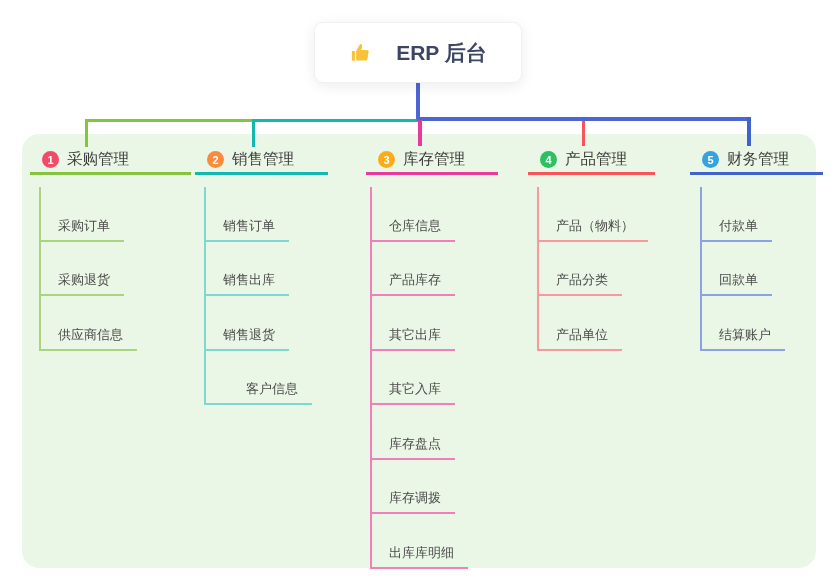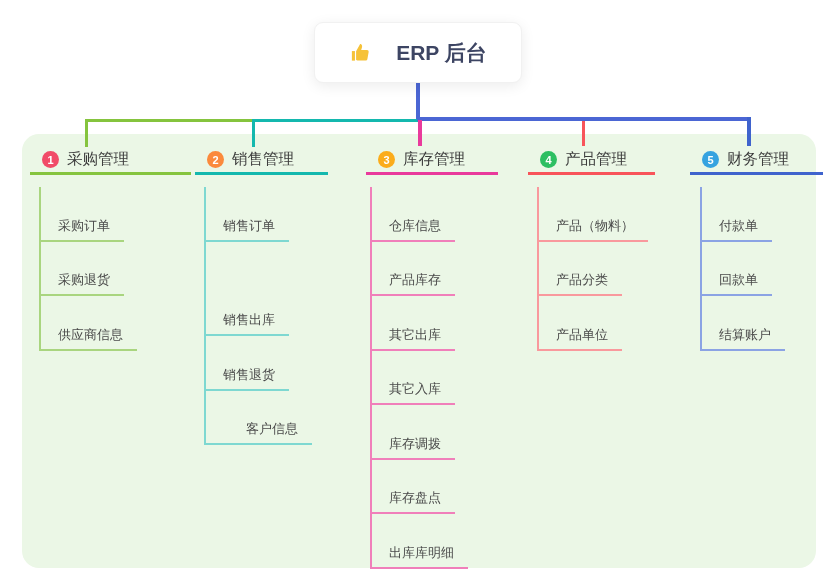--- a/index.html
+++ b/index.html
@@ -91,21 +91,21 @@
         </div>
       </div>
       <div class="branch-title" style="left: 195px; width: 121px; border-bottom: 3px solid rgb(20, 184, 174);">
         <span class="badge" style="background: rgb(251, 138, 60);">2</span>
         <span>销售管理</span>
       </div>
       <div class="children" style="left: 204px; border-left: 2px solid rgb(126, 216, 209);">
         <div class="child" style="border-bottom: 2px solid rgb(126, 216, 209);">
           <span>销售订单</span>
         </div>
-        <div class="child" style="border-bottom: 2px solid rgb(126, 216, 209); margin-top: 40px;">
+        <div class="child" style="border-bottom: 2px solid rgb(126, 216, 209);">
           <span>销售出库</span>
         </div>
         <div class="child" style="border-bottom: 2px solid rgb(126, 216, 209);">
           <span>销售退货</span>
         </div>
         <div class="child" style="border-bottom: 2px solid rgb(126, 216, 209); padding-left: 40px;">
           <span>客户信息</span>
         </div>
       </div>
       <div class="branch-title" style="left: 366px; width: 120px; border-bottom: 3px solid rgb(233, 58, 156);">
@@ -119,24 +119,24 @@
         <div class="child" style="border-bottom: 2px solid rgb(240, 127, 186);">
           <span>产品库存</span>
         </div>
         <div class="child" style="border-bottom: 2px solid rgb(240, 127, 186);">
           <span>其它出库</span>
         </div>
         <div class="child" style="border-bottom: 2px solid rgb(240, 127, 186);">
           <span>其它入库</span>
         </div>
         <div class="child" style="border-bottom: 2px solid rgb(240, 127, 186);">
-          <span>库存调拨</span>
+          <span>库存盘点</span>
         </div>
         <div class="child" style="border-bottom: 2px solid rgb(240, 127, 186);">
-          <span>库存盘点</span>
+          <span>库存调拨</span>
         </div>
         <div class="child" style="border-bottom: 2px solid rgb(240, 127, 186);">
           <span>出库库明细</span>
         </div>
       </div>
       <div class="branch-title" style="left: 528px; width: 115px; border-bottom: 3px solid rgb(248, 84, 90);">
         <span class="badge" style="background: rgb(45, 191, 98);">4</span>
         <span>产品管理</span>
       </div>
       <div class="children" style="left: 537px; border-left: 2px solid rgb(249, 153, 157);">

